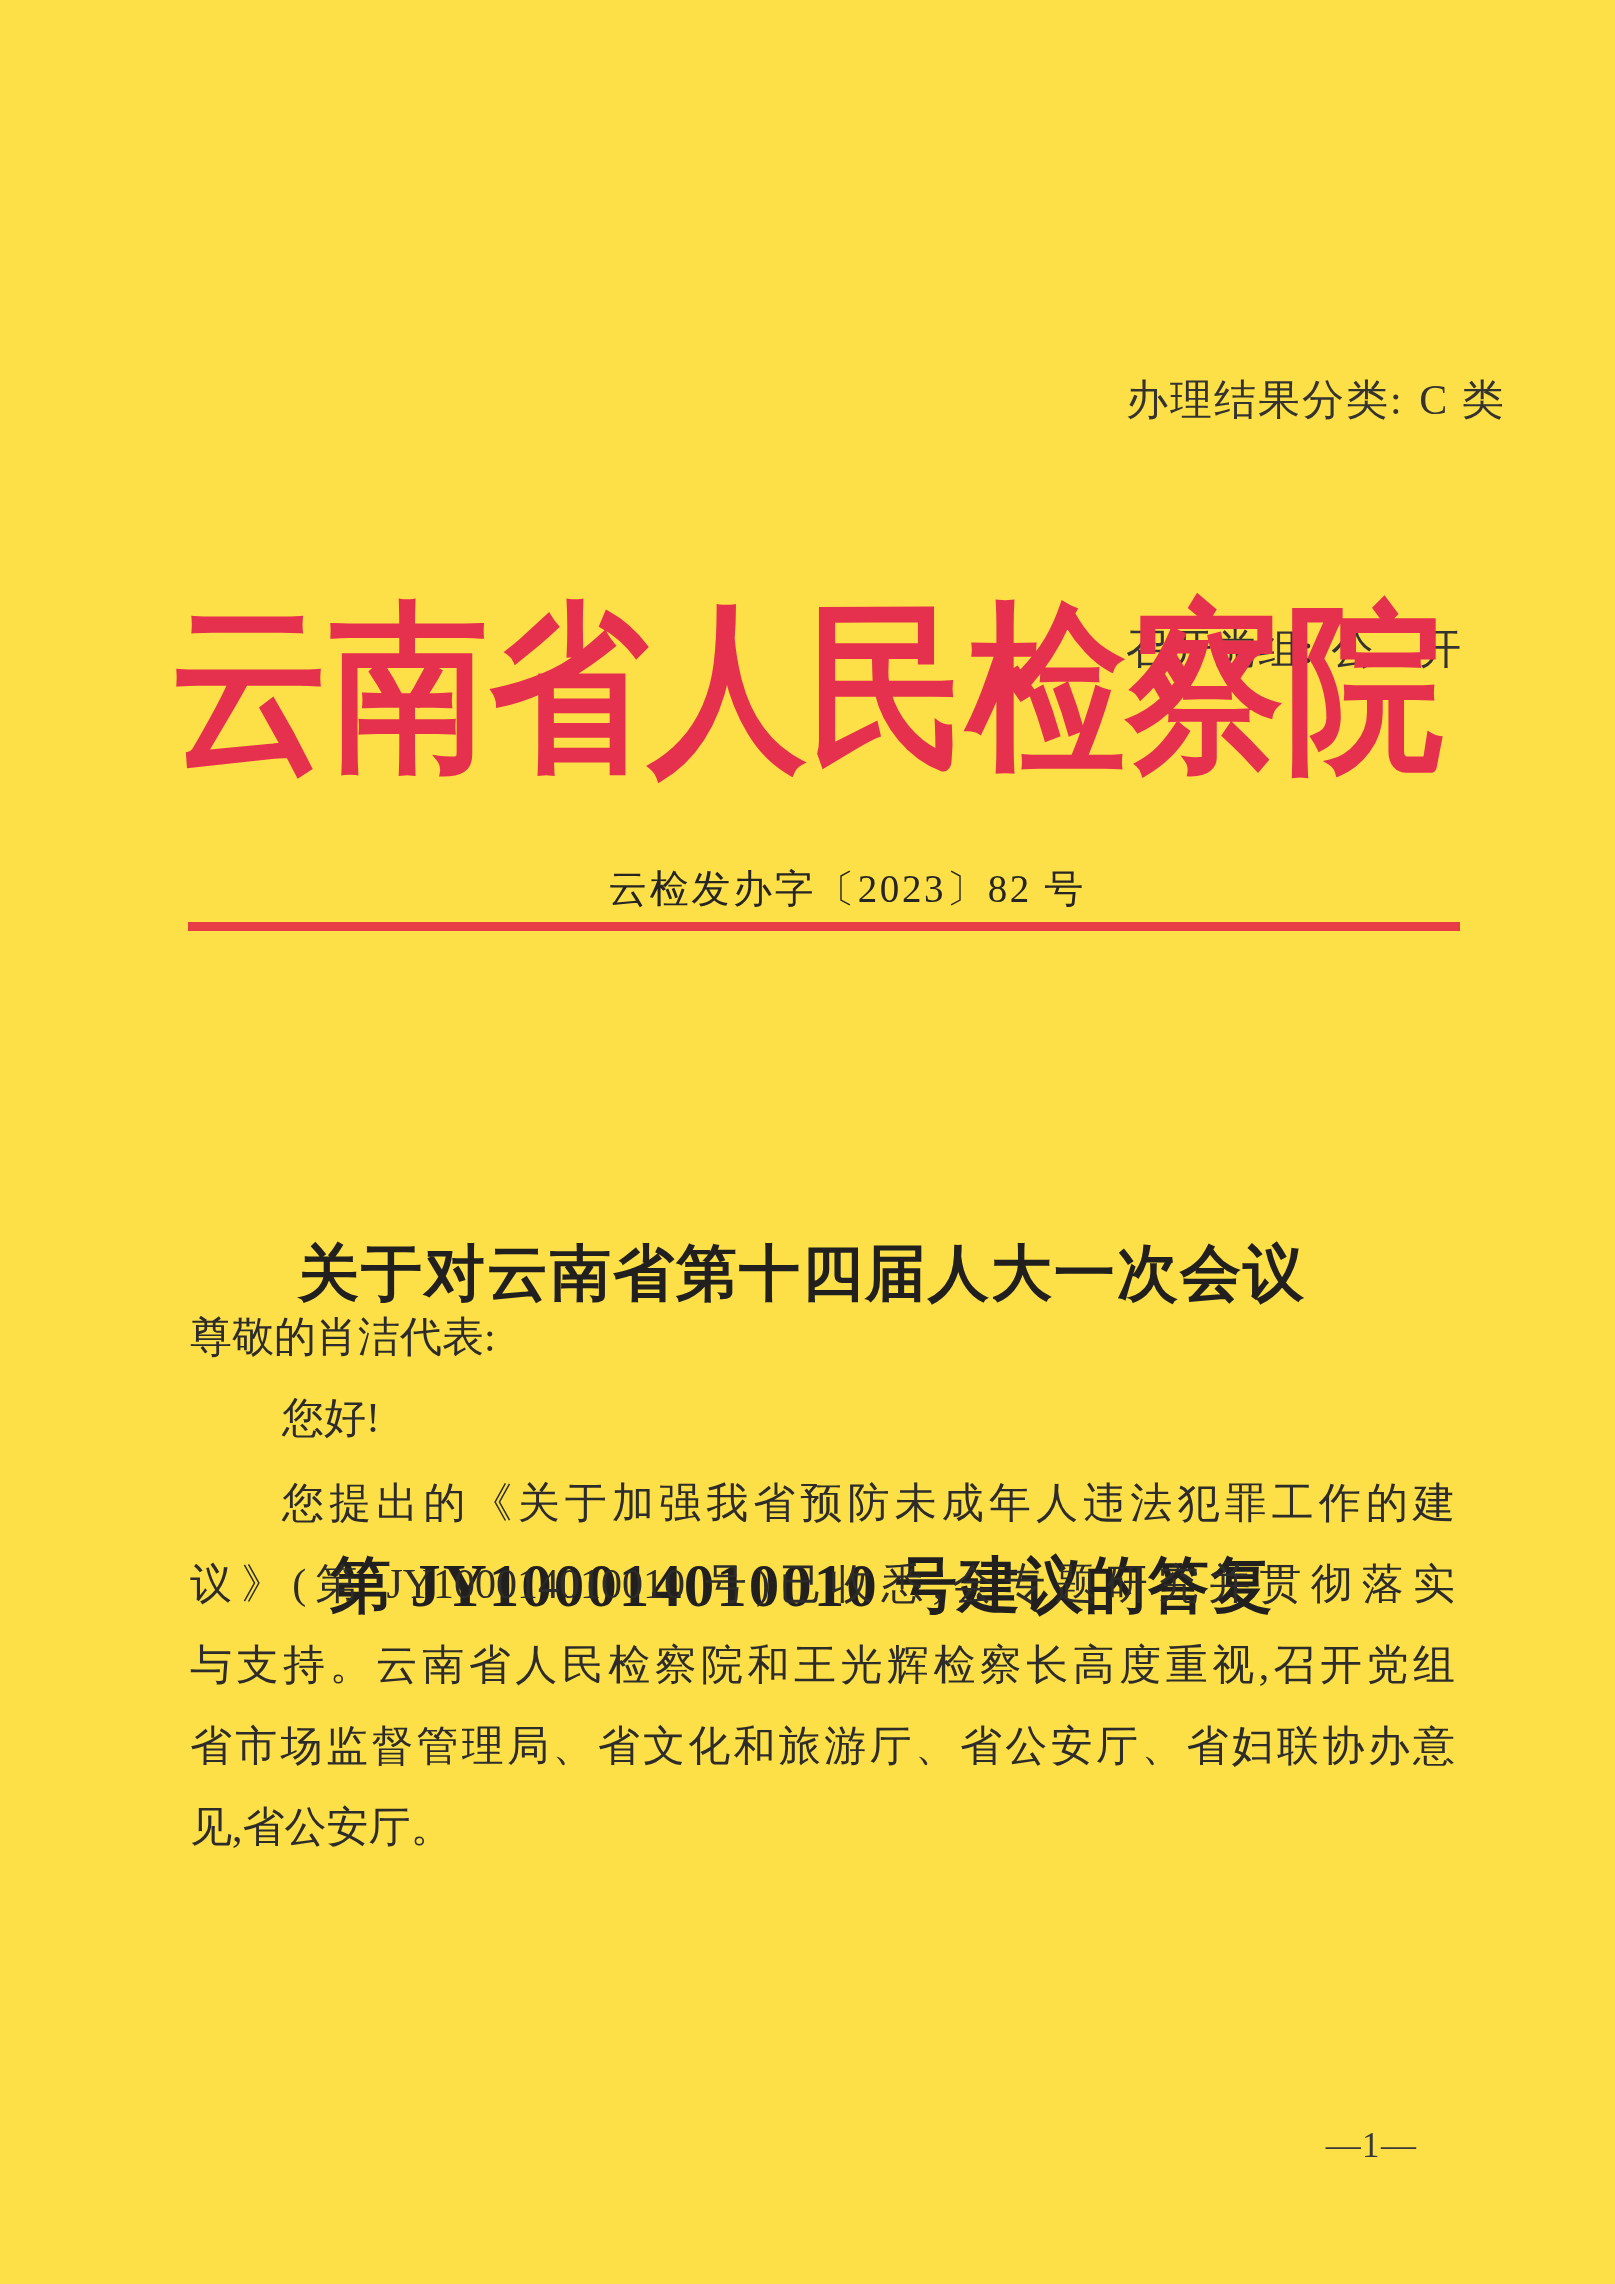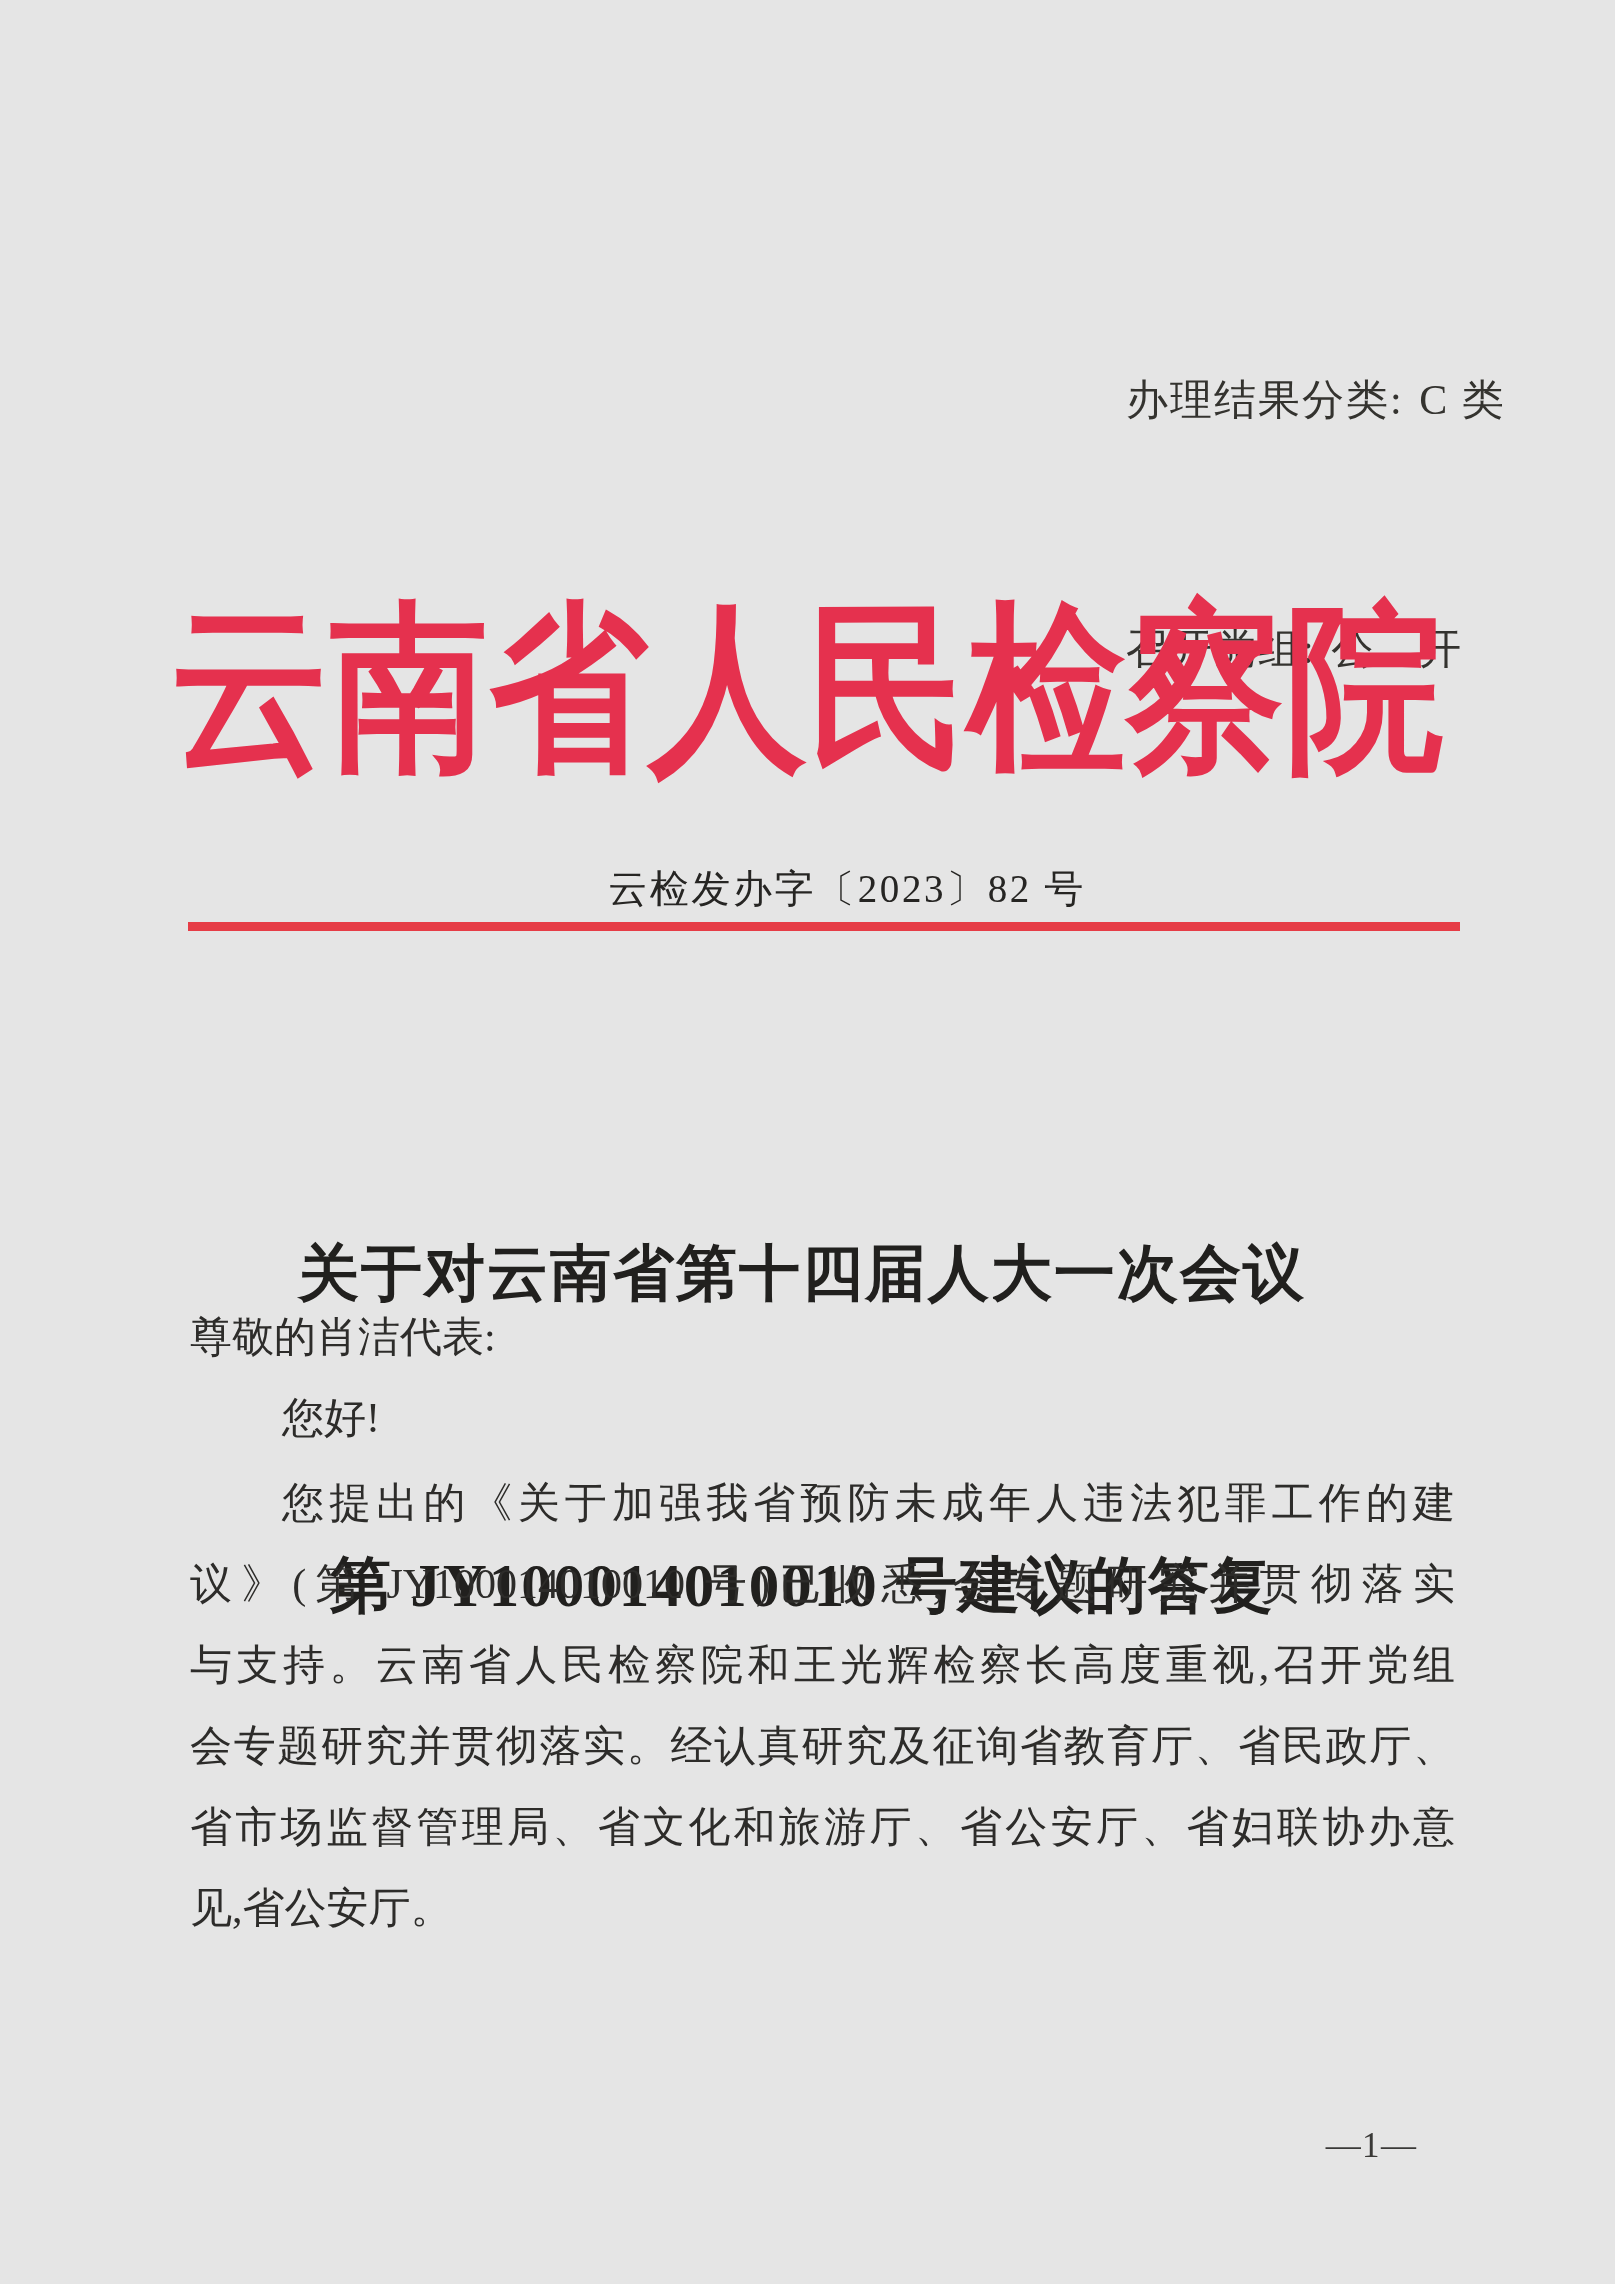--- a/index.html
+++ b/index.html
@@ -6,21 +6,21 @@
     --title_red: #e5314e;
     --line_red: #e63c46;
     --ink: #2d2c2a;
   }
   * { box-sizing: border-box; }
   html, body { margin: 0; padding: 0; background: #ffffff; }
   .page {
     position: relative;
     width: 1616px;
     height: 2284px;
-    background: #e5e5e5;
+    background: #fde047;
     font-family: "Liberation Serif", "DejaVu Serif", serif;
     color: var(--ink);
     overflow: hidden;
   }
 
   
   .meta {
     position: absolute;
     left: 1051px;
     top: 276px;
@@ -147,21 +147,20 @@
     <div>第 JY100014010010 号建议的答复</div>
   </div>
 
   <div class="body-block">
     <div class="bline">尊敬的肖洁代表:</div>
     <div class="bline indent">您好!</div>
     <div class="para">
       <div class="bline jline indent">您提出的《关于加强我省预防未成年人违法犯罪工作的建</div>
       <div class="bline jline">议》(第 JY100014010010 号)已收悉,会专题研究并贯彻落实</div>
       <div class="bline jline">与支持。云南省人民检察院和王光辉检察长高度重视,召开党组</div>
-      <div class="bline jline">会专题研究并贯彻落实。经认真研究及征询省教育厅、省民政厅、</div>
       <div class="bline jline">省市场监督管理局、省文化和旅游厅、省公安厅、省妇联协办意</div>
       <div class="bline">见,省公安厅。</div>
     </div>
   </div>
 
   <div class="page-num">—1—</div>
 
 </div>
 
 

